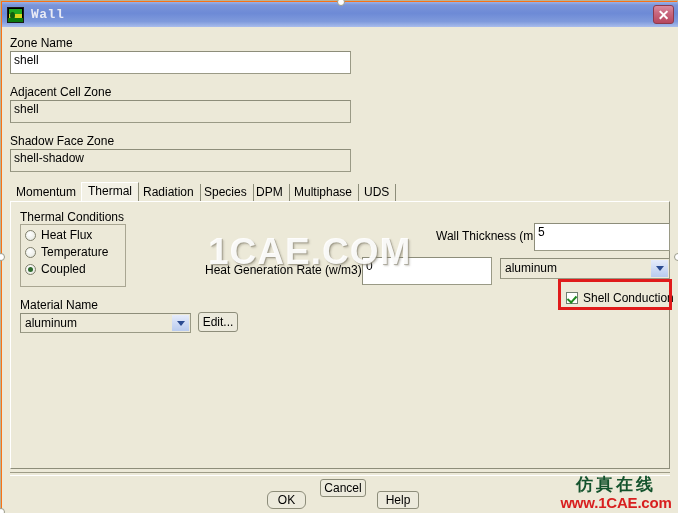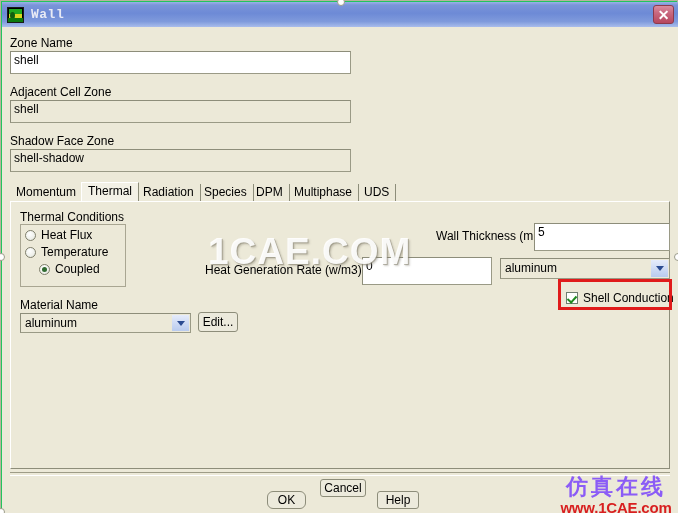--- a/index.html
+++ b/index.html
@@ -20,21 +20,21 @@
     height: 513px;
     background: #ffffff;
   }
 
   
   .window {
     position: absolute;
     left: 0; top: 0;
     width: 678px;
     height: 513px;
-    background: #22c55e;
+    background: #f97316;
     box-sizing: border-box;
     border: 1px solid #b6b39b;
   }
 
   .titlebar {
     position: absolute;
     left: 1px; top: 1px;
     width: 676px;
     height: 25px;
     background: linear-gradient(to bottom, #9bb2e8 0%, #7b95d9 12%, #6d8ad6 45%, #7f9adc 78%, #a9bdec 100%);
@@ -334,23 +334,23 @@
   .wm-br {
     position: absolute;
     left: 556px; top: 476px;
     width: 120px;
     text-align: center;
     pointer-events: none;
     line-height: 1;
   }
   .wm-br .cn {
     font-family: "Liberation Serif", serif;
-    font-size: 22px;
+    font-size: 17px;
     font-weight: bold;
-    color: #8b5cf6;
+    color: #14532d;
     letter-spacing: 3px;
     display: block;
     white-space: nowrap;
   }
   .wm-br .en {
     font-family: "Liberation Sans", sans-serif;
     font-size: 15px;
     font-weight: bold;
     color: #d81f1f;
     display: block;
@@ -413,21 +413,21 @@
         <div class="groupbox" style="left:9px; top:22px; width:106px; height:63px;"></div>
 
         <div class="radio-row" style="left:14px; top:27px;">
           <span class="radio"></span>
           <span>Heat Flux</span>
         </div>
         <div class="radio-row" style="left:14px; top:44px;">
           <span class="radio"></span>
           <span>Temperature</span>
         </div>
-        <div class="radio-row" style="left:28px; top:61px;">
+        <div class="radio-row" style="left:14px; top:61px;">
           <span class="radio checked"></span>
           <span>Coupled</span>
         </div>
 
         <div class="field-label" style="left:9px; top:97px;text-align:right;">Material Name</div>
         <div class="combo" style="left:9px; top:111px; width:171px; height:20px;">
           <span class="val">aluminum</span>
           <span class="arrowbox">
               <span class="chev"></span>
             </span>

